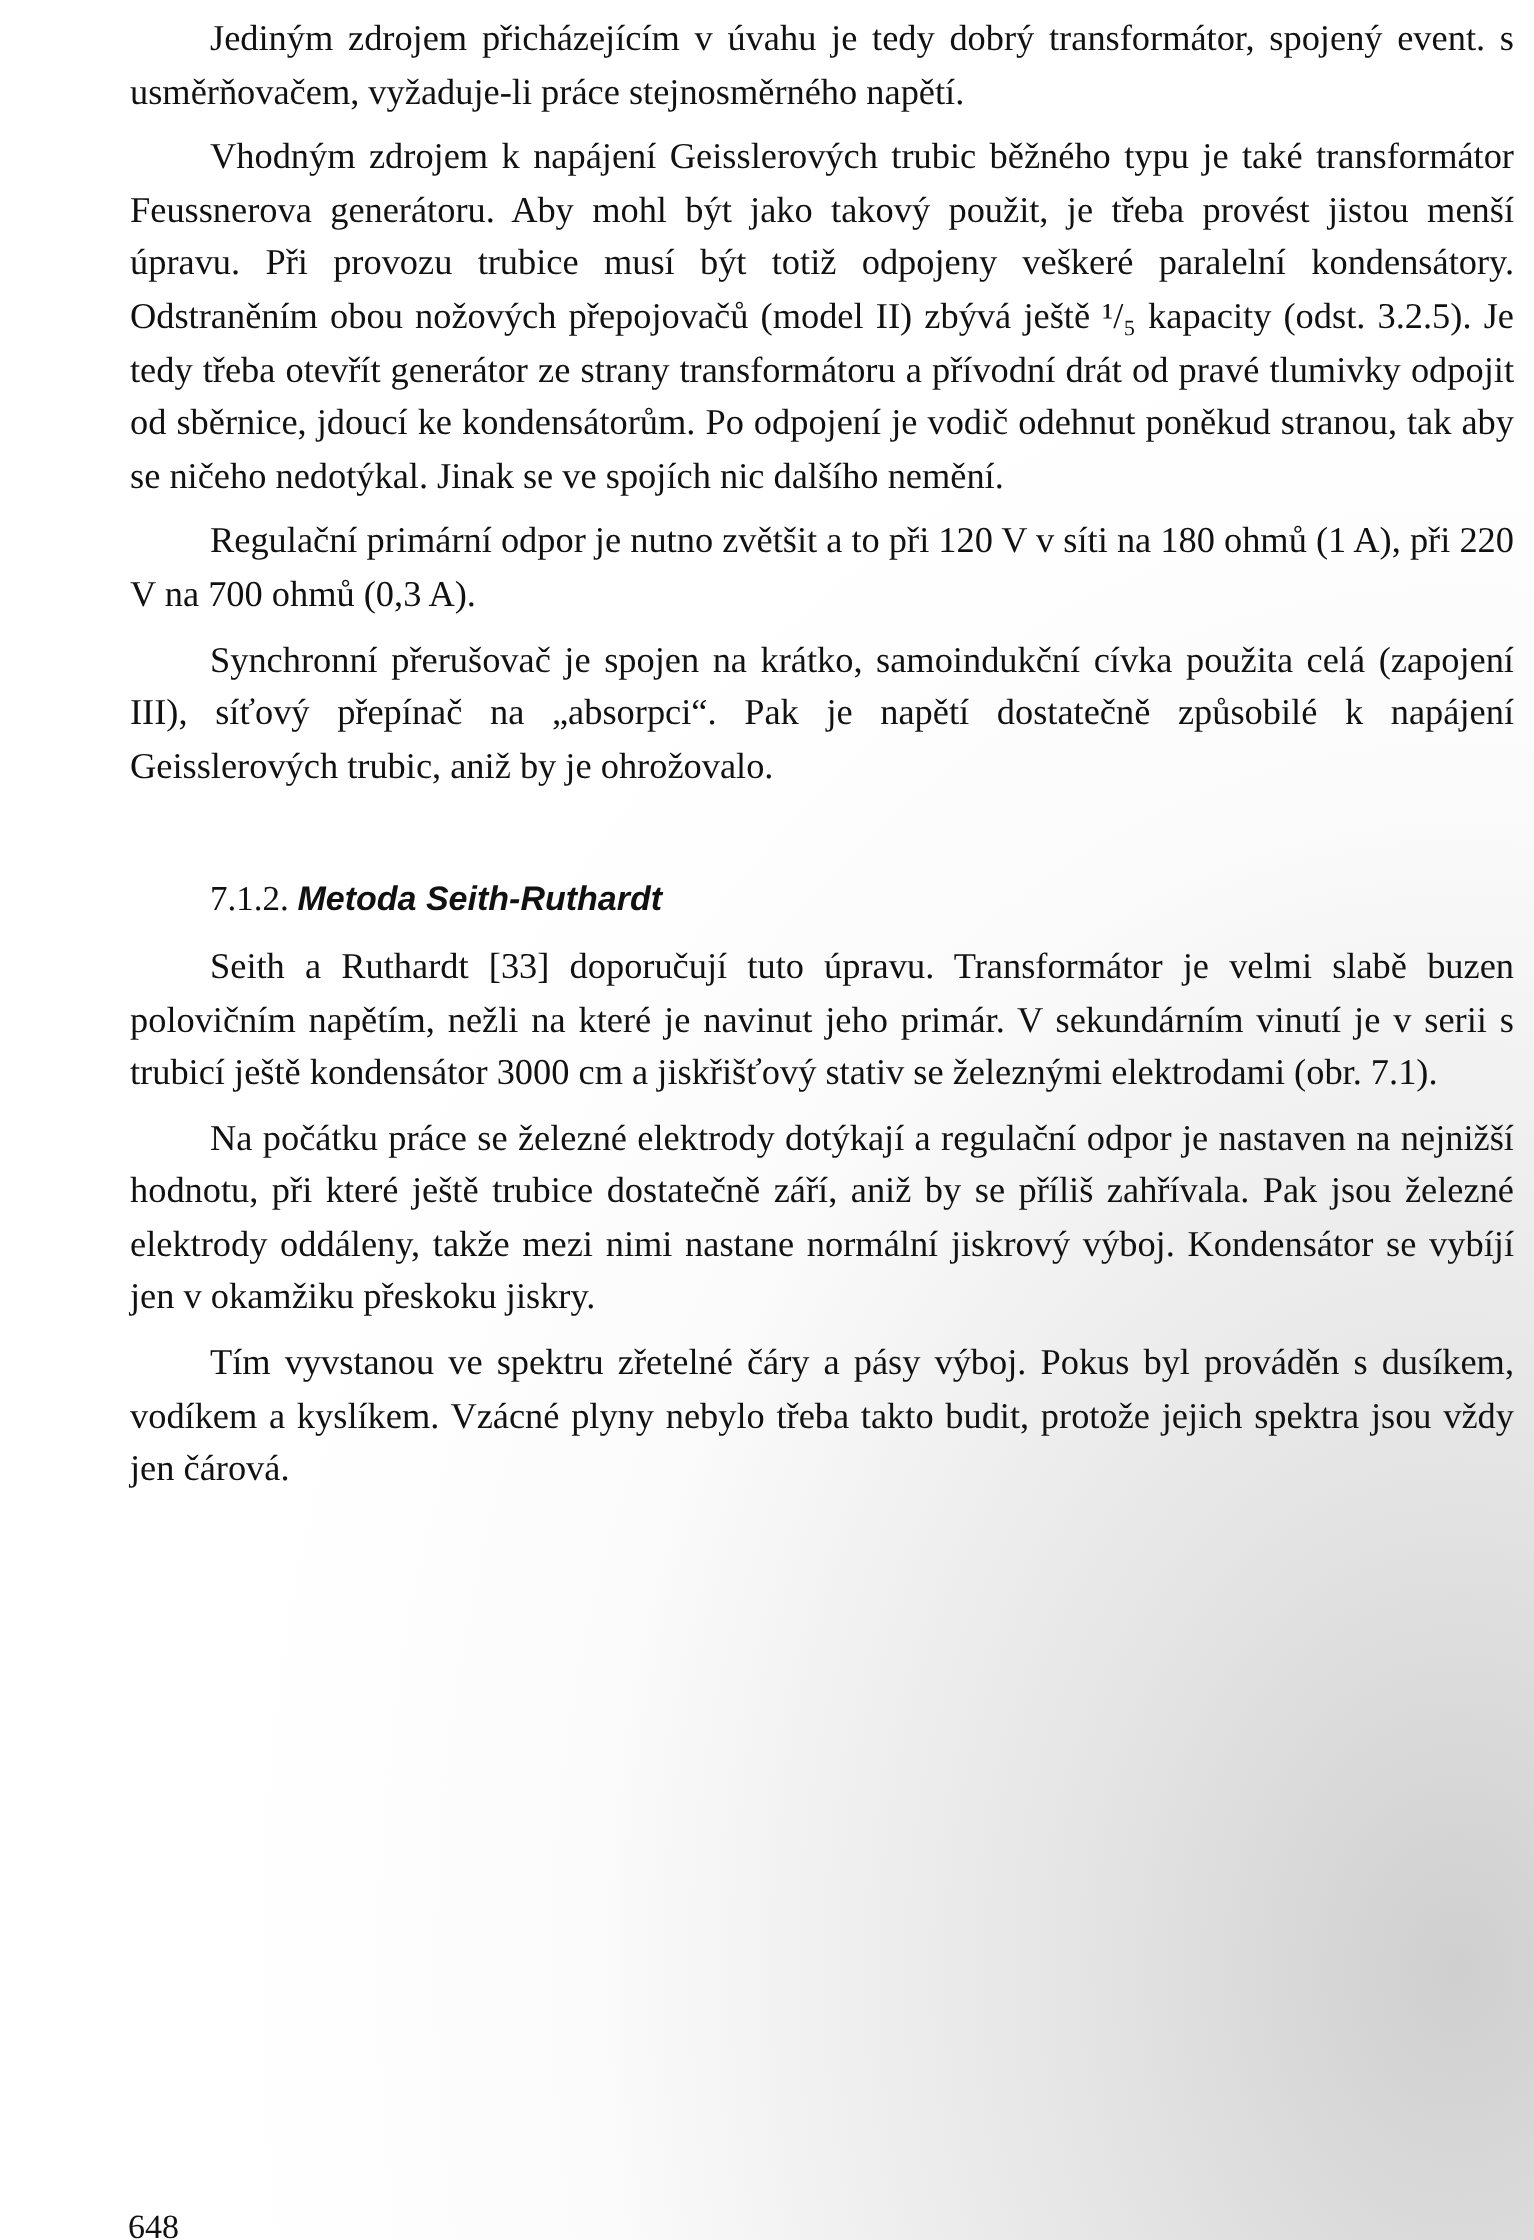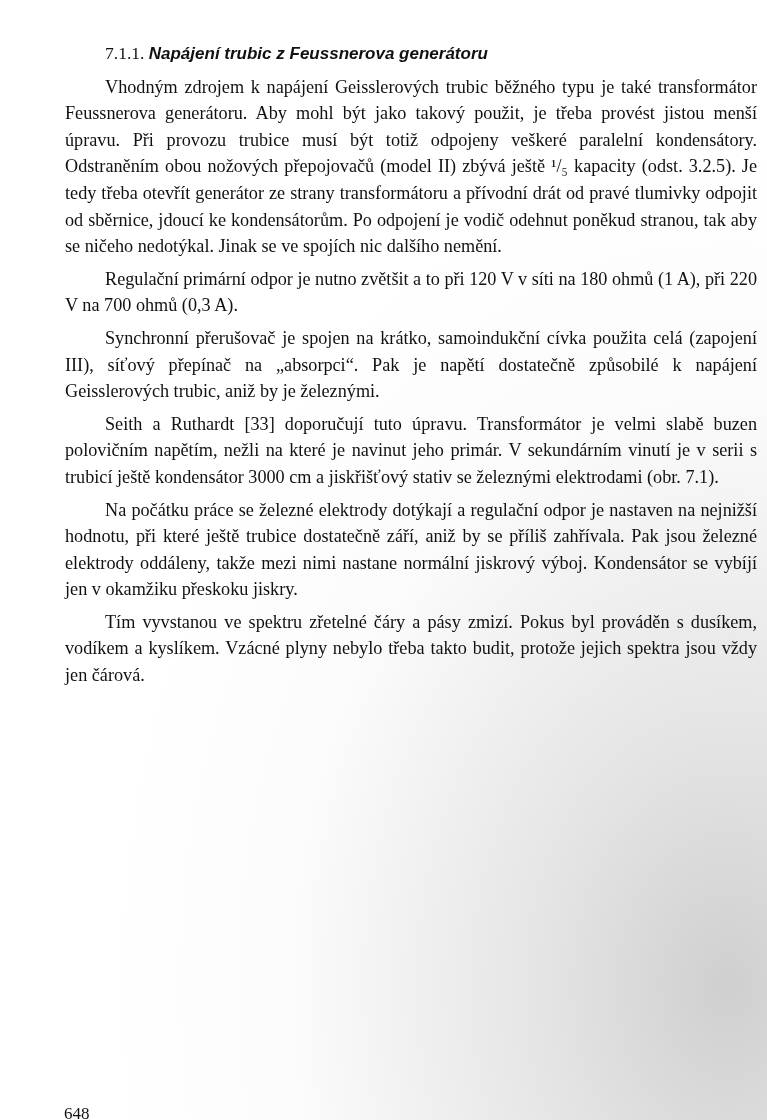--- a/index.html
+++ b/index.html
@@ -31,27 +31,28 @@
       font-weight: bold; font-style: italic; font-size: 17px;
     }
     .h1 { margin-top: 34px !important; margin-bottom: 16px; }
     .h2 { margin-top: 40px !important; margin-bottom: 16px; }
     .pagenum { position: absolute; left: 64px; top: 1104px; font-size: 17px; font-family: "Liberation Serif", serif; }
   </style>
 </head>
 <body>
 
 <div class="page">
+  <p>Jediným zdrojem přicházejícím v úvahu je tedy dobrý transformátor, spojený event. s usměrňovačem, vyžaduje-li práce stejnosměrného napětí.</p>
 
-  <p class="heading h1">
-    <span class="num">7.1.1.</span>
-    <span class="title">Napájení trubic z Feussnerova generátoru</span>
-  </p>
   <p>Vhodným zdrojem k napájení Geisslerových trubic běžného typu je také transformátor Feussnerova generátoru. Aby mohl být jako takový použit, je třeba provést jistou menší úpravu. Při provozu trubice musí být totiž odpojeny veškeré paralelní kondensátory. Odstraněním obou nožových přepojovačů (model II) zbývá ještě ¹/₅ kapacity (odst. 3.2.5). Je tedy třeba otevřít generátor ze strany transformátoru a přívodní drát od pravé tlumivky odpojit od sběrnice, jdoucí ke kondensátorům. Po odpojení je vodič odehnut poněkud stranou, tak aby se ničeho nedotýkal. Jinak se ve spojích nic dalšího nemění.</p>
   <p>Regulační primární odpor je nutno zvětšit a to při 120 V v síti na 180 ohmů (1 A), při 220 V na 700 ohmů (0,3 A).</p>
-  <p>Synchronní přerušovač je spojen na krátko, samoindukční cívka použita celá (zapojení III), síťový přepínač na „absorpci“. Pak je napětí dostatečně způsobilé k napájení Geisslerových trubic, aniž by je železnými.</p>
+  <p>Synchronní přerušovač je spojen na krátko, samoindukční cívka použita celá (zapojení III), síťový přepínač na „absorpci“. Pak je napětí dostatečně způsobilé k napájení Geisslerových trubic, aniž by je ohrožovalo.</p>
 
+  <p class="heading h2">
+    <span class="num">7.1.2.</span>
+    <span class="title">Metoda Seith-Ruthardt</span>
+  </p>
   <p>Seith a Ruthardt [33] doporučují tuto úpravu. Transformátor je velmi slabě buzen polovičním napětím, nežli na které je navinut jeho primár. V sekundárním vinutí je v serii s trubicí ještě kondensátor 3000 cm a jiskřišťový stativ se železnými elektrodami (obr. 7.1).</p>
   <p>Na počátku práce se železné elektrody dotýkají a regulační odpor je nastaven na nejnižší hodnotu, při které ještě trubice dostatečně září, aniž by se příliš zahřívala. Pak jsou železné elektrody oddáleny, takže mezi nimi nastane normální jiskrový výboj. Kondensátor se vybíjí jen v okamžiku přeskoku jiskry.</p>
-  <p>Tím vyvstanou ve spektru zřetelné čáry a pásy zmizí. Pokus byl prováděn s dusíkem, vodíkem a kyslíkem. Vzácné plyny nebylo třeba takto budit, protože jejich spektra jsou vždy jen čárová.</p>
+  <p>Tím vyvstanou ve spektru zřetelné čáry a pásy výboj. Pokus byl prováděn s dusíkem, vodíkem a kyslíkem. Vzácné plyny nebylo třeba takto budit, protože jejich spektra jsou vždy jen čárová.</p>
 </div>
 
 <div class="pagenum">648</div>
 
 </body></html>

